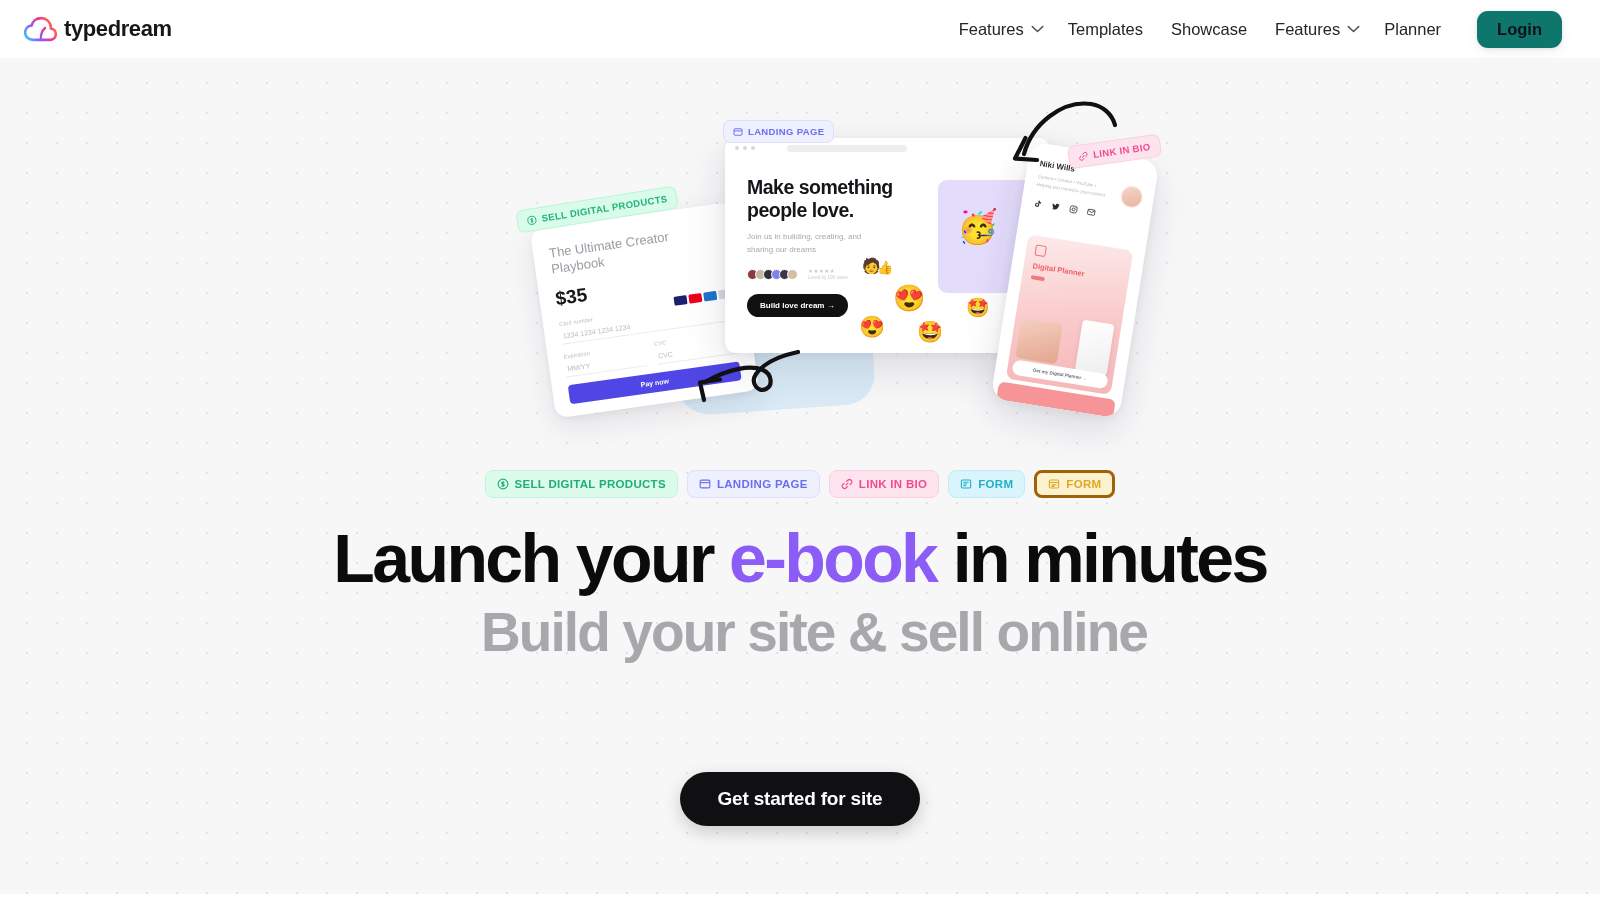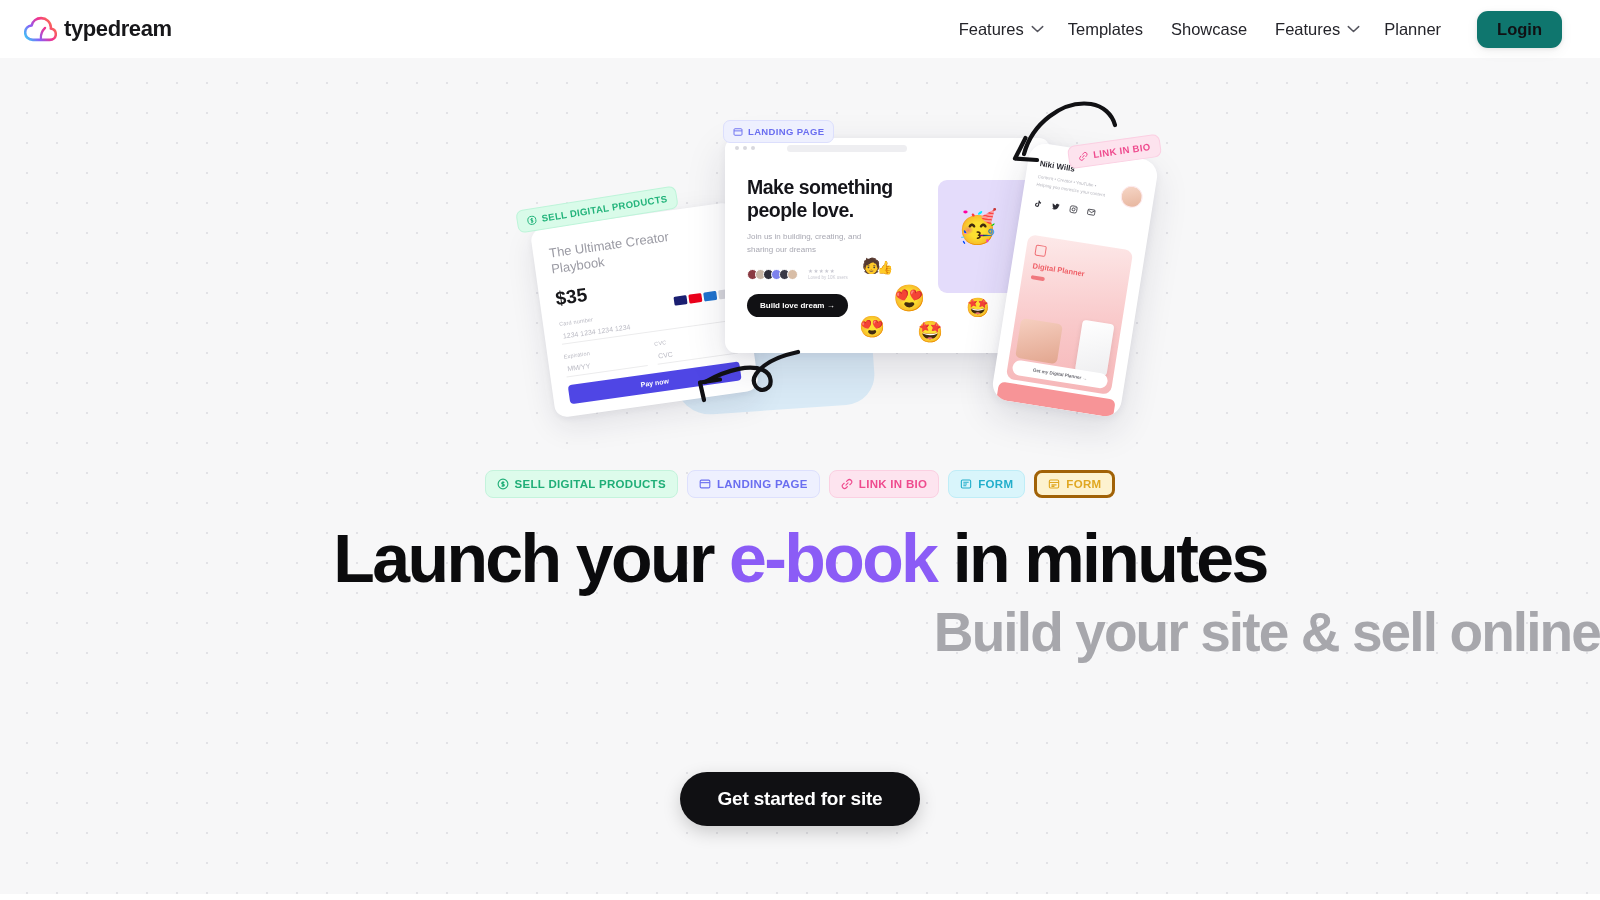--- a/index.html
+++ b/index.html
@@ -421,21 +421,21 @@
     color: #0b0b0d;
     line-height: 1.08;
     z-index: 20;
   }
   .headline .hl-accent { color: #8b5cf6; }
 
   .subheadline {
     position: absolute;
     left: 0; right: 0;
     top: 598px;
-    text-align: right;
+    text-align: center;
     font-size: 55px;
     font-weight: 700;
     letter-spacing: -1.9px;
     color: #a7a7ac;
     line-height: 1.26;
     z-index: 20;
     padding-left: 28px;
   }
 
   .cta-wrap {

